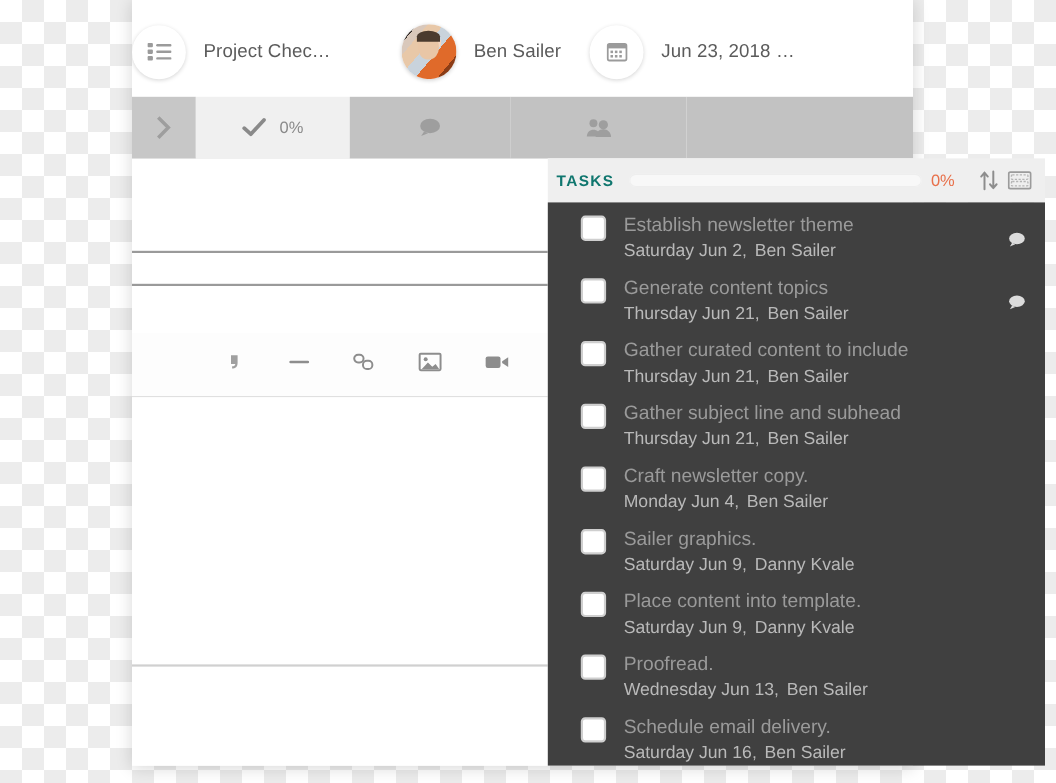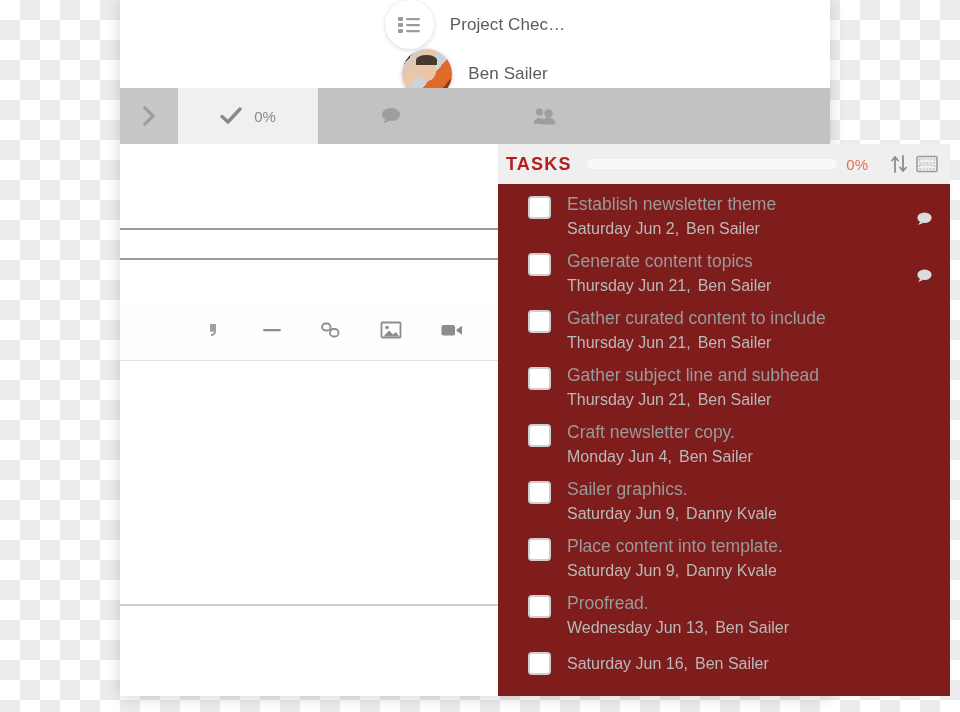--- a/index.html
+++ b/index.html
@@ -36,21 +36,20 @@
   
   .header {
     position: absolute;
     left: 0; top: 0;
     width: 710px;
     height: 94px;
     background: #ffffff;
     display: flex;
     align-items: center;
     overflow: hidden;
-    flex-direction: column;
   }
 
   .h-group { display: flex; align-items: center; flex: none; }
 
   .circle-btn {
     width: 49px; height: 49px;
     border-radius: 50%;
     background: #ffffff;
     box-shadow: 0 1px 4px rgba(0,0,0,0.17);
     display: flex; align-items: center; justify-content: center;
@@ -132,23 +131,23 @@
     position: absolute;
     left: 378px; top: 144px;
     width: 452px;
     height: 40px;
     background: #efefef;
     display: flex;
     align-items: center;
     padding: 0 12px 0 8px;
   }
   .tasks-title {
-    font-size: 18px;
+    font-size: 14px;
     font-weight: bold;
-    color: #b91c1c;
+    color: #0f766e;
     letter-spacing: 1.2px;
     flex: none;
   }
   .progress-track {
     flex: 1;
     height: 12px;
     margin: 0 8px 0 14px;
     border-radius: 6px;
     background: #f8f8f8;
     box-shadow: inset 0 0 0 1px #eeeeee;
@@ -213,21 +212,21 @@
     width: 378px; height: 88px;
     background: #ffffff;
   }
 
   
   .tasklist {
     position: absolute;
     left: 378px; top: 184px;
     width: 452px;
     height: 512px;
-    background: #7f1d1d;
+    background: #404040;
     overflow: hidden;
     padding-top: 4px;
   }
   .task-row {
     position: relative;
     display: flex;
     align-items: flex-start;
     padding: 6px 16px 6px 30px;
     height: 57px;
   }
@@ -499,20 +498,21 @@
           <div class="task-meta"><span>Wednesday Jun 13,</span><span class="sep"></span><span>Ben Sailer</span></div>
         </div>
         <span class="task-comment hidden"><svg width="19" height="16" viewBox="0 0 24 20">
             <ellipse cx="12" cy="8.5" rx="9" ry="6.6" fill="#dcdcdc"></ellipse>
             <path d="M6.5 13.5l-2.6 4.2 6.2-2.6z" fill="#dcdcdc"></path>
           </svg></span>
       </div>
       <div class="task-row">
         <div class="checkbox"></div>
         <div class="task-text">
+          <div class="task-title">Schedule email delivery.</div>
           <div class="task-meta"><span>Saturday Jun 16,</span><span class="sep"></span><span>Ben Sailer</span></div>
         </div>
         <span class="task-comment hidden"><svg width="19" height="16" viewBox="0 0 24 20">
             <ellipse cx="12" cy="8.5" rx="9" ry="6.6" fill="#dcdcdc"></ellipse>
             <path d="M6.5 13.5l-2.6 4.2 6.2-2.6z" fill="#dcdcdc"></path>
           </svg></span>
       </div>
     </div>
 
 </div>

